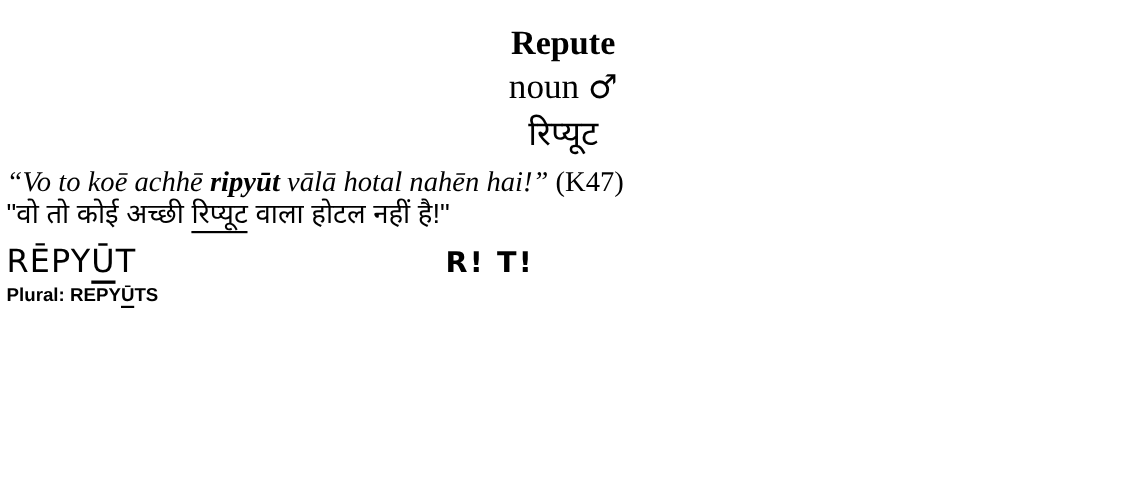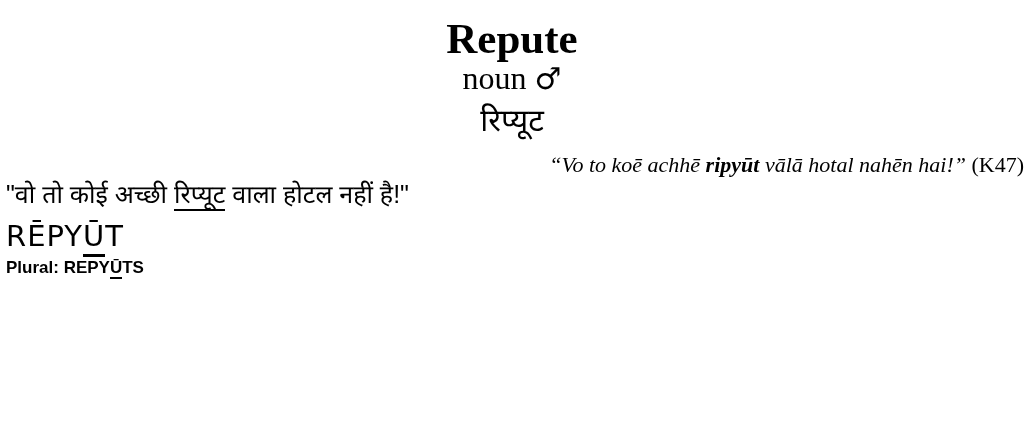--- a/index.html
+++ b/index.html
@@ -7,21 +7,21 @@
   body {
     width: 1024px;
     height: 436px;
     background: #ffffff;
     color: #000000;
     font-family: "Liberation Serif", serif;
     overflow: hidden;
   }
   .entry-header { text-align: center; padding-top: 20px; }
   .headword {
-    font-size: 43px;
+    font-size: 31px;
     font-weight: bold;
     line-height: 38px;
     font-family: "Liberation Serif", serif;
   }
   .pos-line {
     font-size: 32px;
     line-height: 40px;
     font-family: "Liberation Serif", serif;
   }
   .gender-symbol {
@@ -30,26 +30,25 @@
   }
   .deva-head {
     font-size: 31px;
     line-height: 44px;
     font-family: "Liberation Sans", "DejaVu Sans", sans-serif;
   }
   .examples { padding-left: 6px; margin-top: 8px; }
   .example { margin-bottom: 10px; }
   .latin {
     margin: 0;
-    font-size: 22px;
+    font-size: 26px;
     line-height: 28px;
     font-style: italic;
     font-family: "Liberation Serif", serif;
     white-space: nowrap;
-    text-align: right;
   }
   .latin .kw { font-weight: bold; }
   .latin .ref { font-style: normal; }
   .hindi {
     margin: 0;
     font-size: 25px;
     line-height: 30px;
     font-family: "Liberation Sans", "DejaVu Sans", sans-serif;
     white-space: nowrap;
   }
@@ -100,16 +99,17 @@
       <p class="latin"><span>“Vo to koē achhē </span><span class="kw">ripyūt</span><span> vālā hotal nahēn hai!”</span><span class="ref"> (K47)</span></p>
       <p class="hindi"><span>"वो तो कोई अच्छी </span><span class="kw-u">रिप्यूट</span><span> वाला होटल नहीं है!"</span></p>
     </div>
 
 
 
   </section>
 
   <footer class="entry-footer">
     <div class="pron"><span>RĒPY</span><span class="u-mark">Ū</span><span>T</span></div>
+    <div class="stress">R! T!</div>
     <div class="plural"><span>Plural: </span><span>REPY</span><span class="u-mark">Ū</span><span>TS</span></div>
   </footer>
 
 </div>
 
 </body></html>

